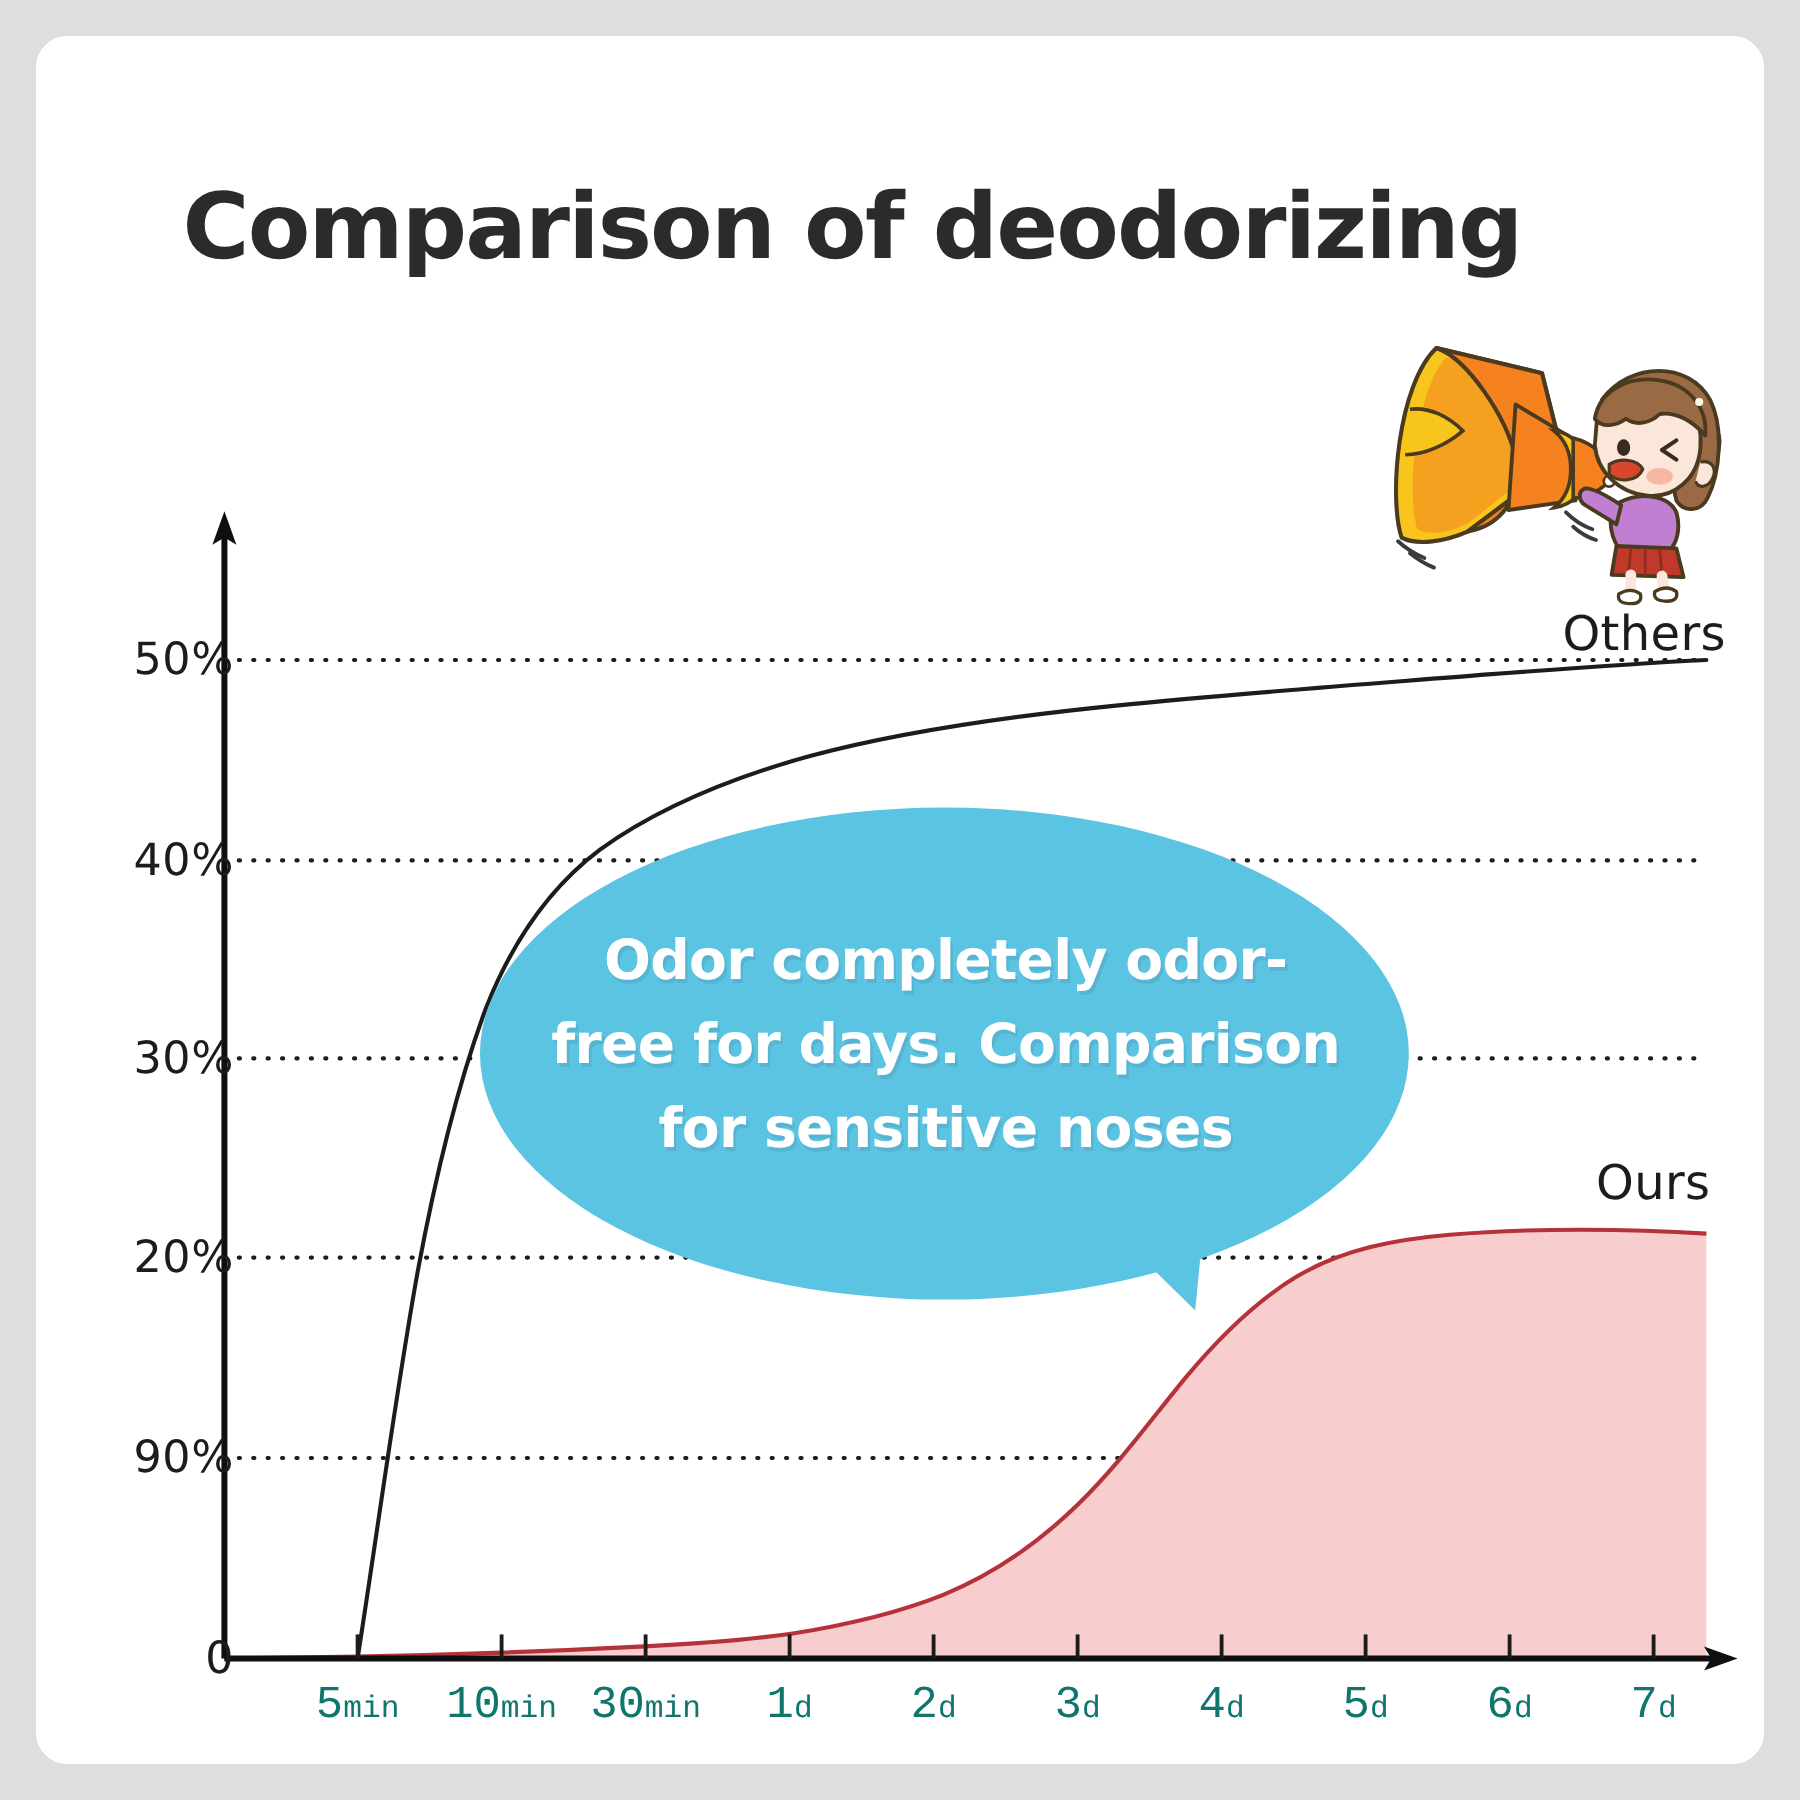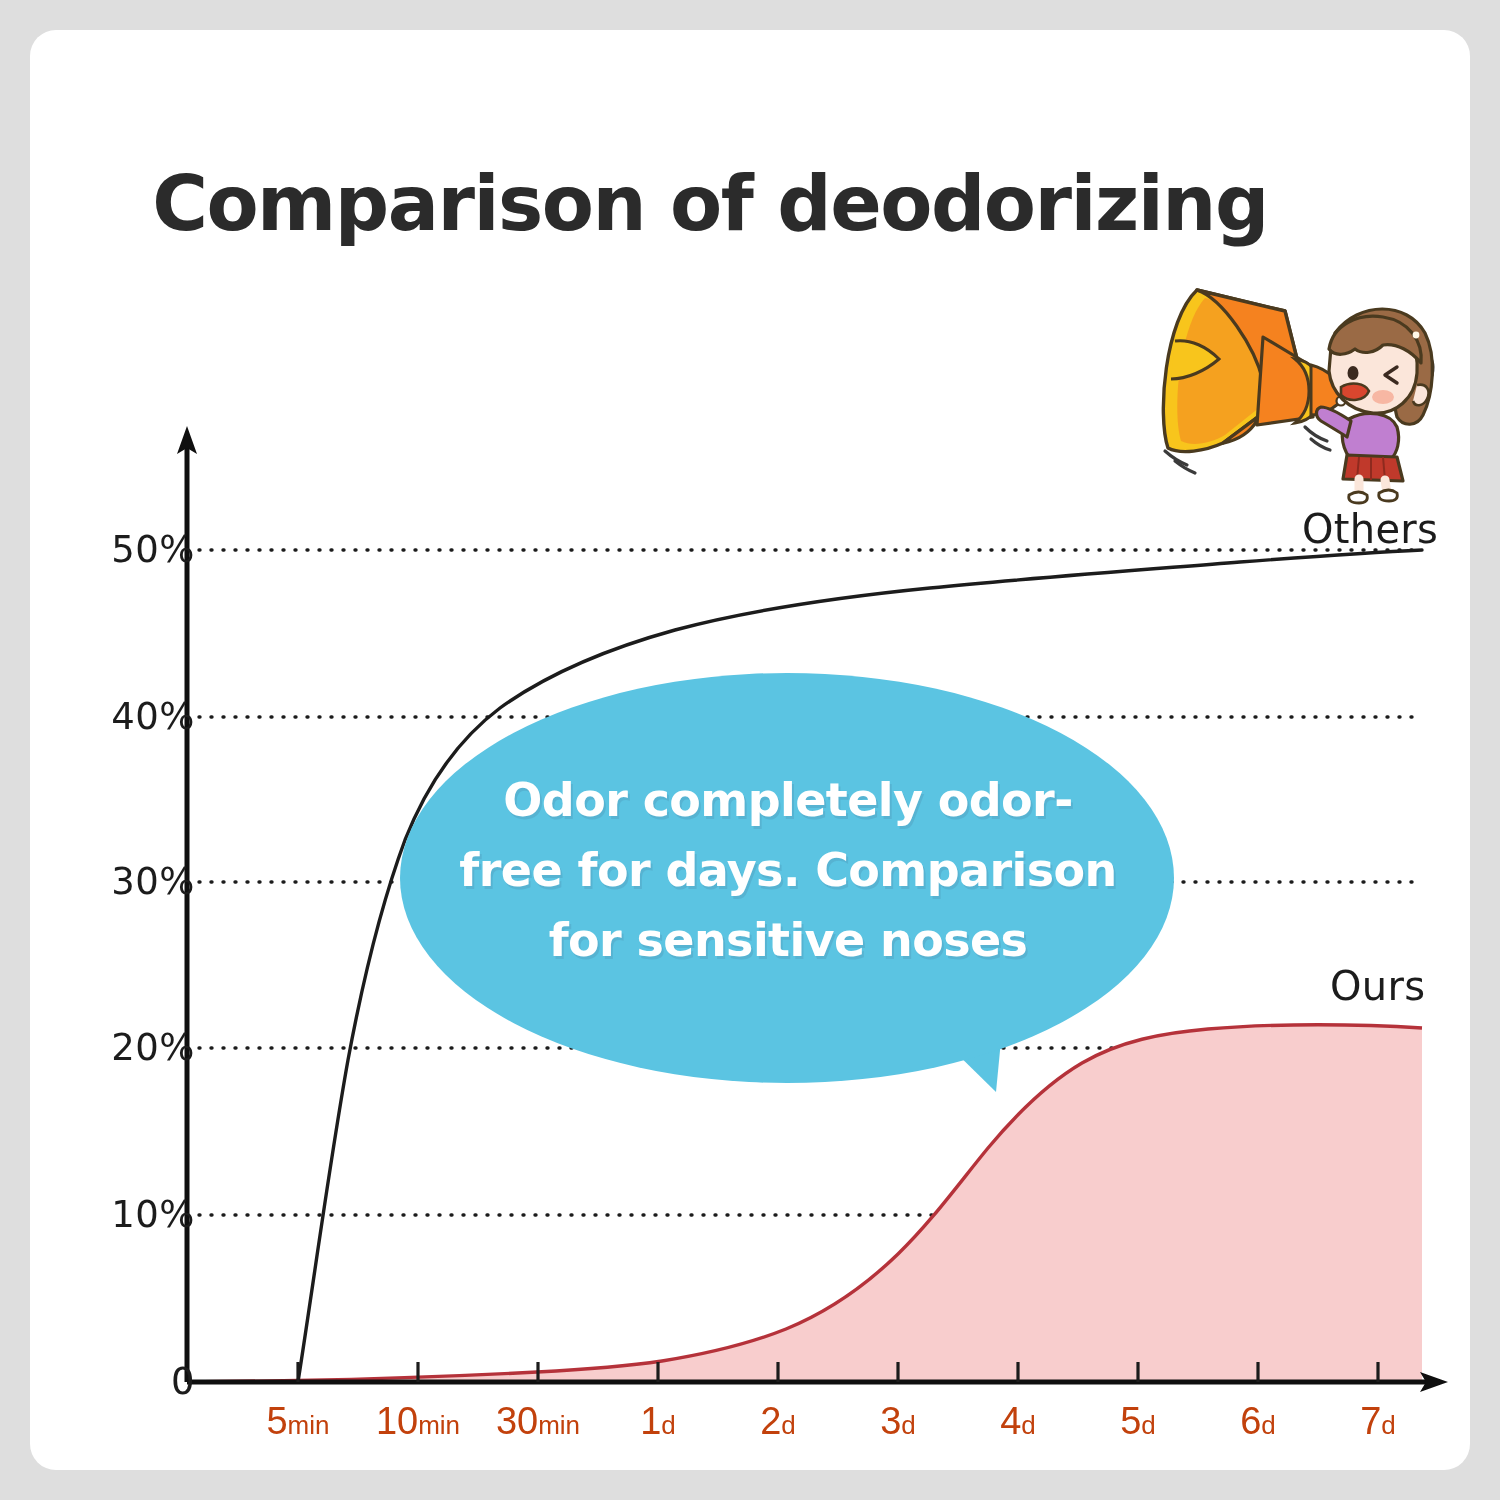--- a/index.html
+++ b/index.html
@@ -36,21 +36,20 @@
     left: 120px;
     top: 118px;
     width: 1120px;
     text-align: center;
     font-family: "DejaVu Sans", sans-serif;
     font-weight: bold;
     font-size: 76px;
     line-height: 1.08;
     letter-spacing: -1.5px;
     color: #2b2b2b;
-    margin-top: 15px;
   }
   #title .ln {
     display: block;
   }
 
   
   #mascot {
     position: absolute;
     left: 1105px;
     top: 245px;
@@ -74,22 +73,22 @@
     width: 110px;
     font-family: "DejaVu Sans", sans-serif;
     font-size: 37px;
     color: #1c1c1c;
     letter-spacing: 0.5px;
   }
   .xlab {
     position: absolute;
     text-align: center;
     width: 160px;
-    font-family: Liberation Sans, sans-serif;
-    color: #c2410c;
+    font-family: Liberation Mono, monospace;
+    color: #0f766e;
     white-space: nowrap;
   }
   .xlab .num {
     font-size: 38px;
     letter-spacing: 0px;
   }
   .xlab .unit {
     font-size: 26px;
     letter-spacing: 0px;
   }
@@ -296,21 +295,21 @@
         <path d="M 862 960 L 972 1000 L 966 1062 Z" fill="#5bc4e2"></path>
         <ellipse cx="757" cy="848" rx="387" ry="205" fill="#5bc4e2"></ellipse>
       </g>
     </svg>
 
 
     <div class="ylab" style="left:55px; top:498px;">50%</div>
     <div class="ylab" style="left:55px; top:665px;">40%</div>
     <div class="ylab" style="left:55px; top:830px;">30%</div>
     <div class="ylab" style="left:55px; top:996px;">20%</div>
-    <div class="ylab" style="left:55px; top:1163px;">10%</div>
+    <div class="ylab" style="left:55px; top:1163px;">90%</div>
     <div class="ylab" style="left:55px; top:1330px;">0</div>
 
     <div class="xlab" style="left:188px; top:1370px;">
       <span class="num">5</span><span class="unit">min</span>
     </div>
     <div class="xlab" style="left:308px; top:1370px;">
       <span class="num">10</span><span class="unit">min</span>
     </div>
     <div class="xlab" style="left:428px; top:1370px;">
       <span class="num">30</span><span class="unit">min</span>

